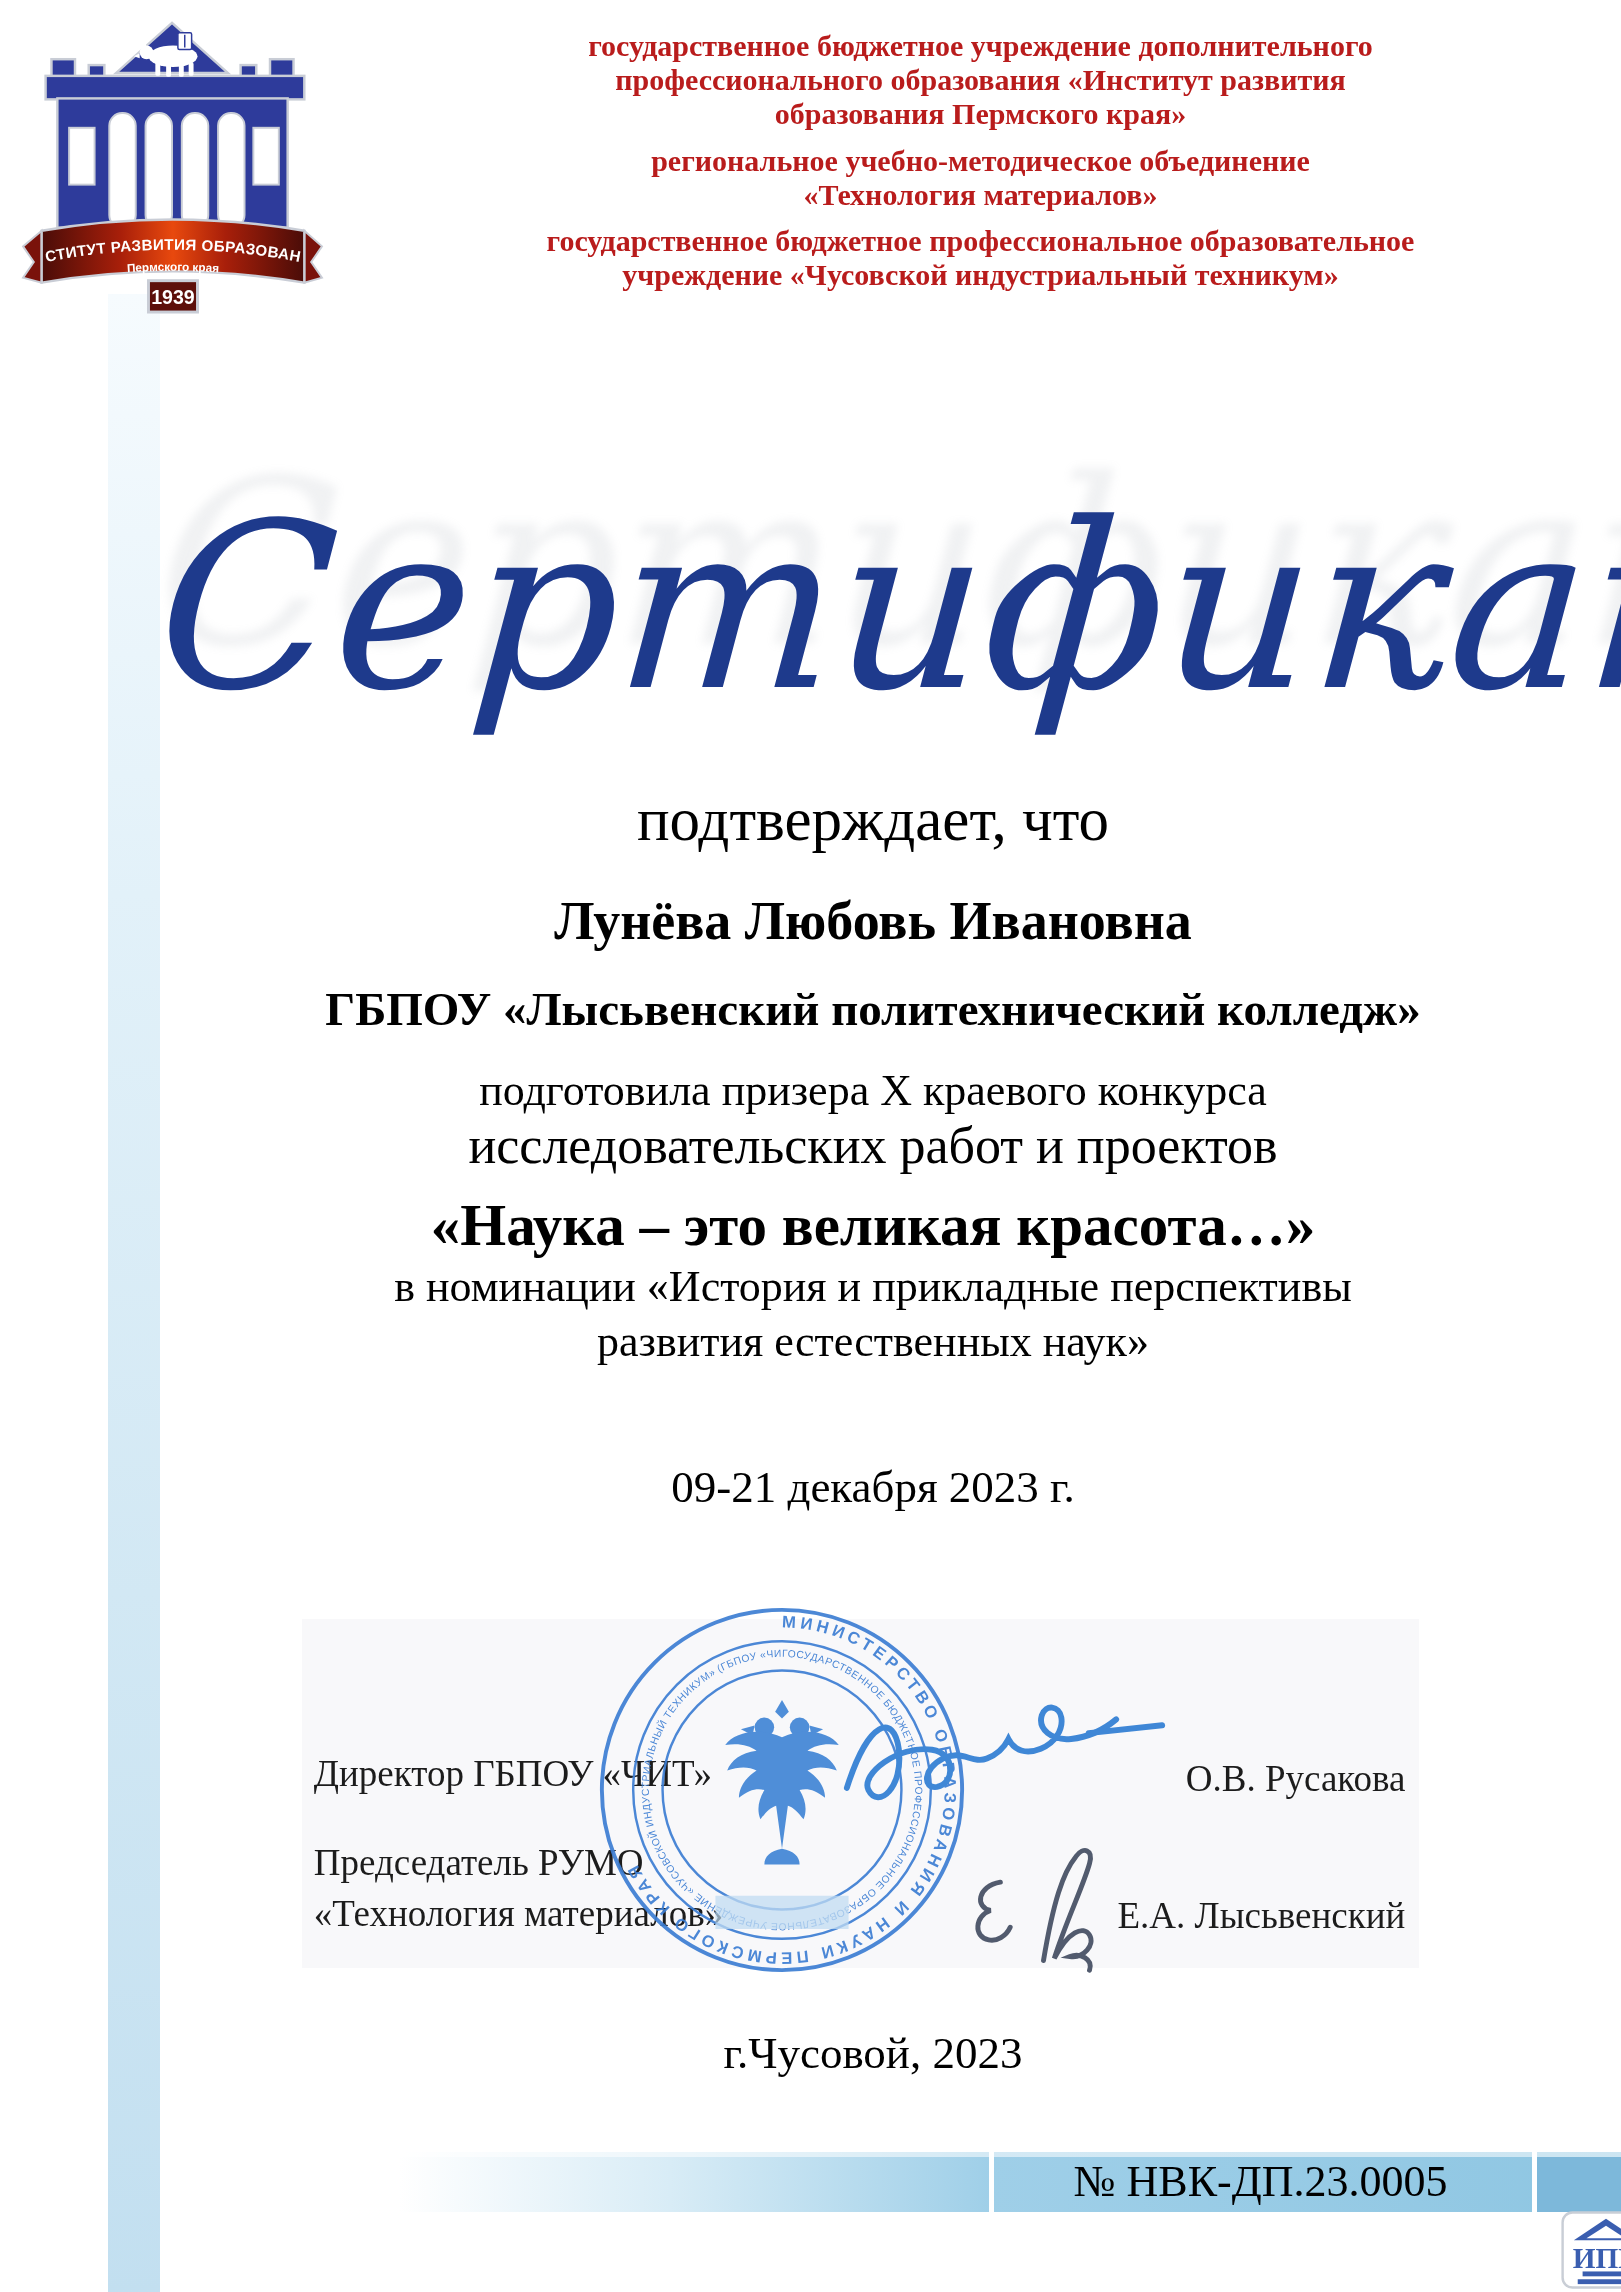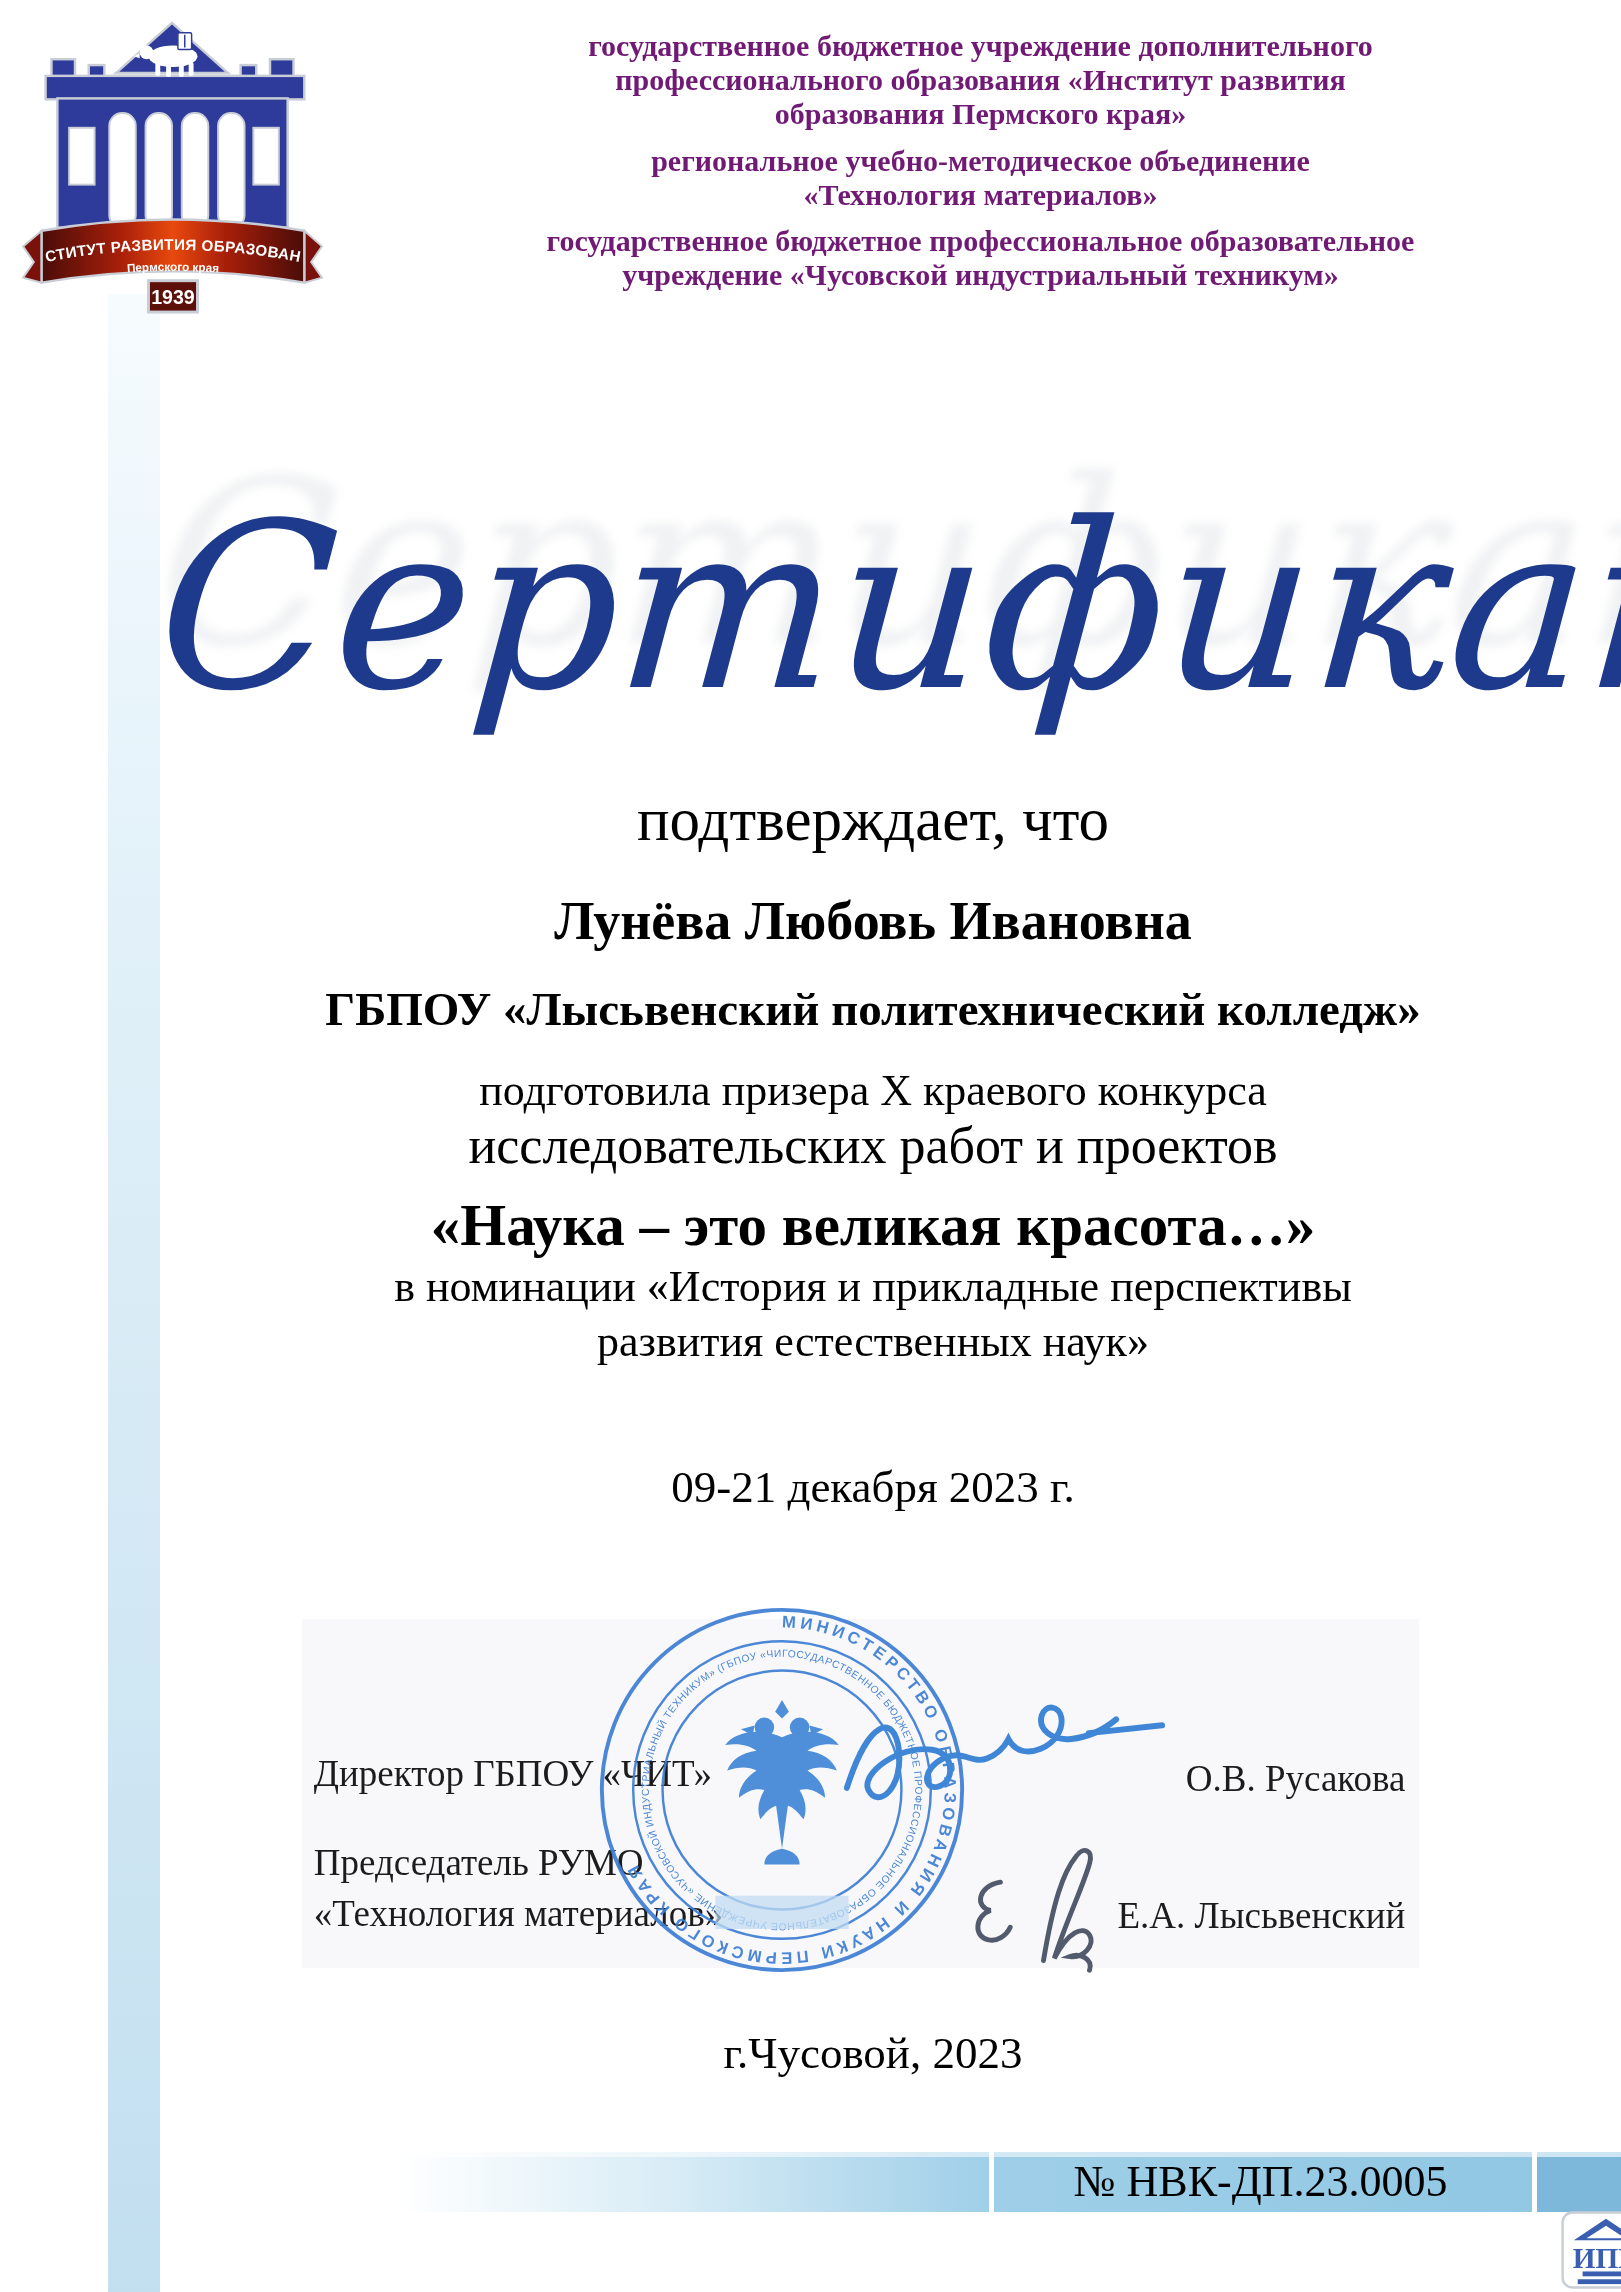--- a/index.html
+++ b/index.html
@@ -10,21 +10,21 @@
   
   .left-bar{
     position:absolute; left:108px; top:294px; width:52px; height:1999px;
     background:linear-gradient(to bottom,#f6fbfe 0%,#e2f1f9 30%,#d2e8f4 65%,#c2dff0 100%);
   }
   
   .logo{position:absolute; left:17.6px; top:19.6px; width:309px; height:294px;}
   
   .header{
     position:absolute; left:353px; top:29px; width:1255px; text-align:center;
-    font-weight:bold; font-size:30px; line-height:34px; color:#701a75;
+    font-weight:bold; font-size:30px; line-height:34px; color:#b91c1c;
   }
   .header .org{margin-bottom:12.7px;}
   
   .content{position:absolute; left:160px; top:0; width:1426px; height:2293px;}
   .title-wrap{position:absolute; top:461px; left:0; width:100%; text-align:center; height:323px;}
   .title-ghost{
     position:absolute; top:-44px; left:0; width:100%; text-align:center;
     font-family:"DejaVu Serif", serif; font-style:italic; font-size:230px; line-height:294px;
     color:#9aa2ac; opacity:0.14; filter:blur(4.9px); transform:skewX(-4deg);
   }

